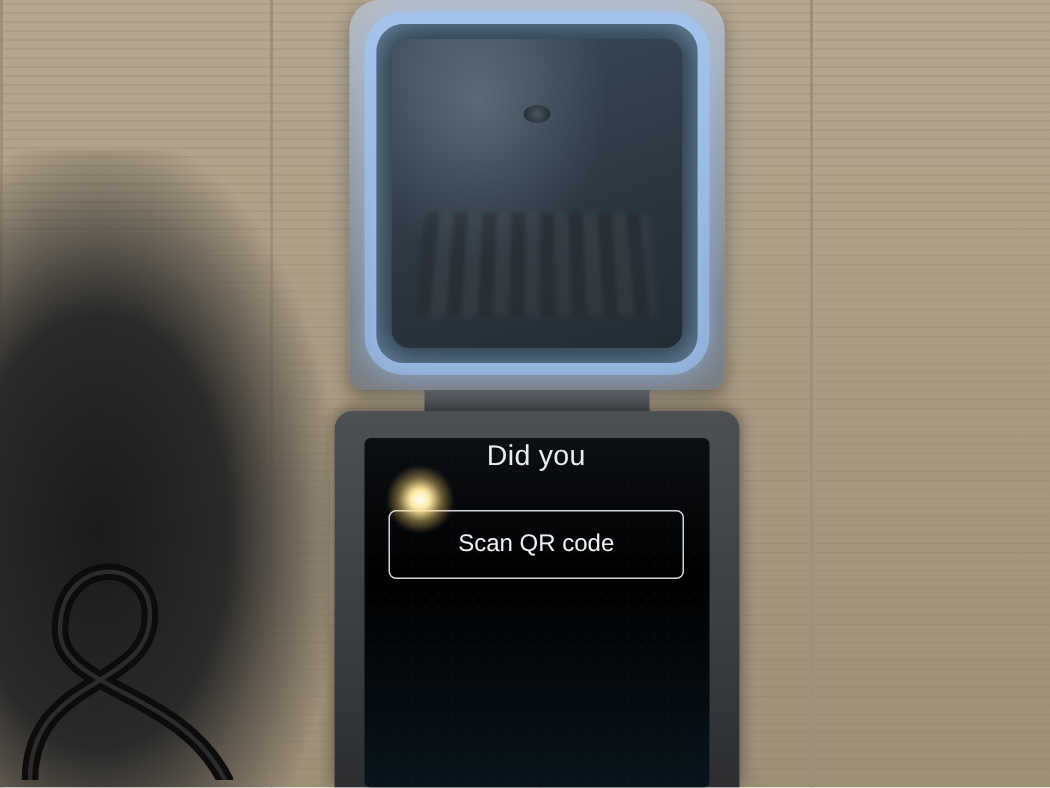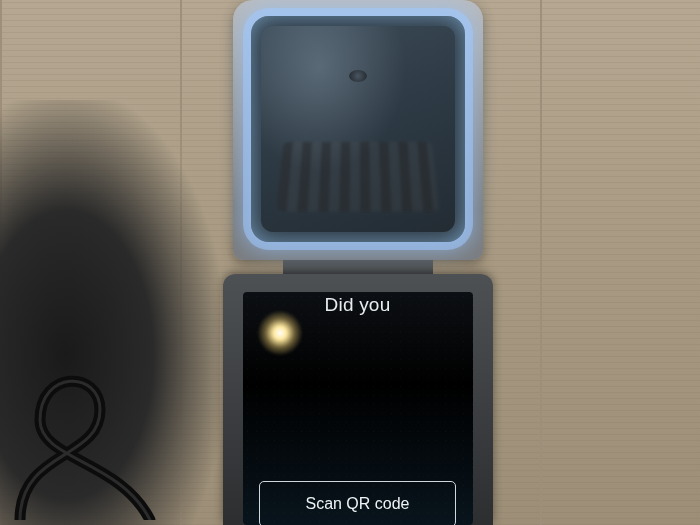--- a/index.html
+++ b/index.html
@@ -126,21 +126,21 @@
     .screen {
       width: 100%;
       height: 100%;
       background: linear-gradient(180deg, #0c0f13 0%, #000 40%, #08141c 100%);
       border-radius: 4px;
       position: relative;
       overflow: hidden;
       display: flex;
       flex-direction: column;
       align-items: center;
-      justify-content: space-between;
+      justify-content: flex-start;
       padding-bottom: 0;
     }
     .glare {
       position: absolute;
       left: 14px;
       top: 18px;
       width: 46px;
       height: 46px;
       border-radius: 50%;
       background: radial-gradient(circle,

